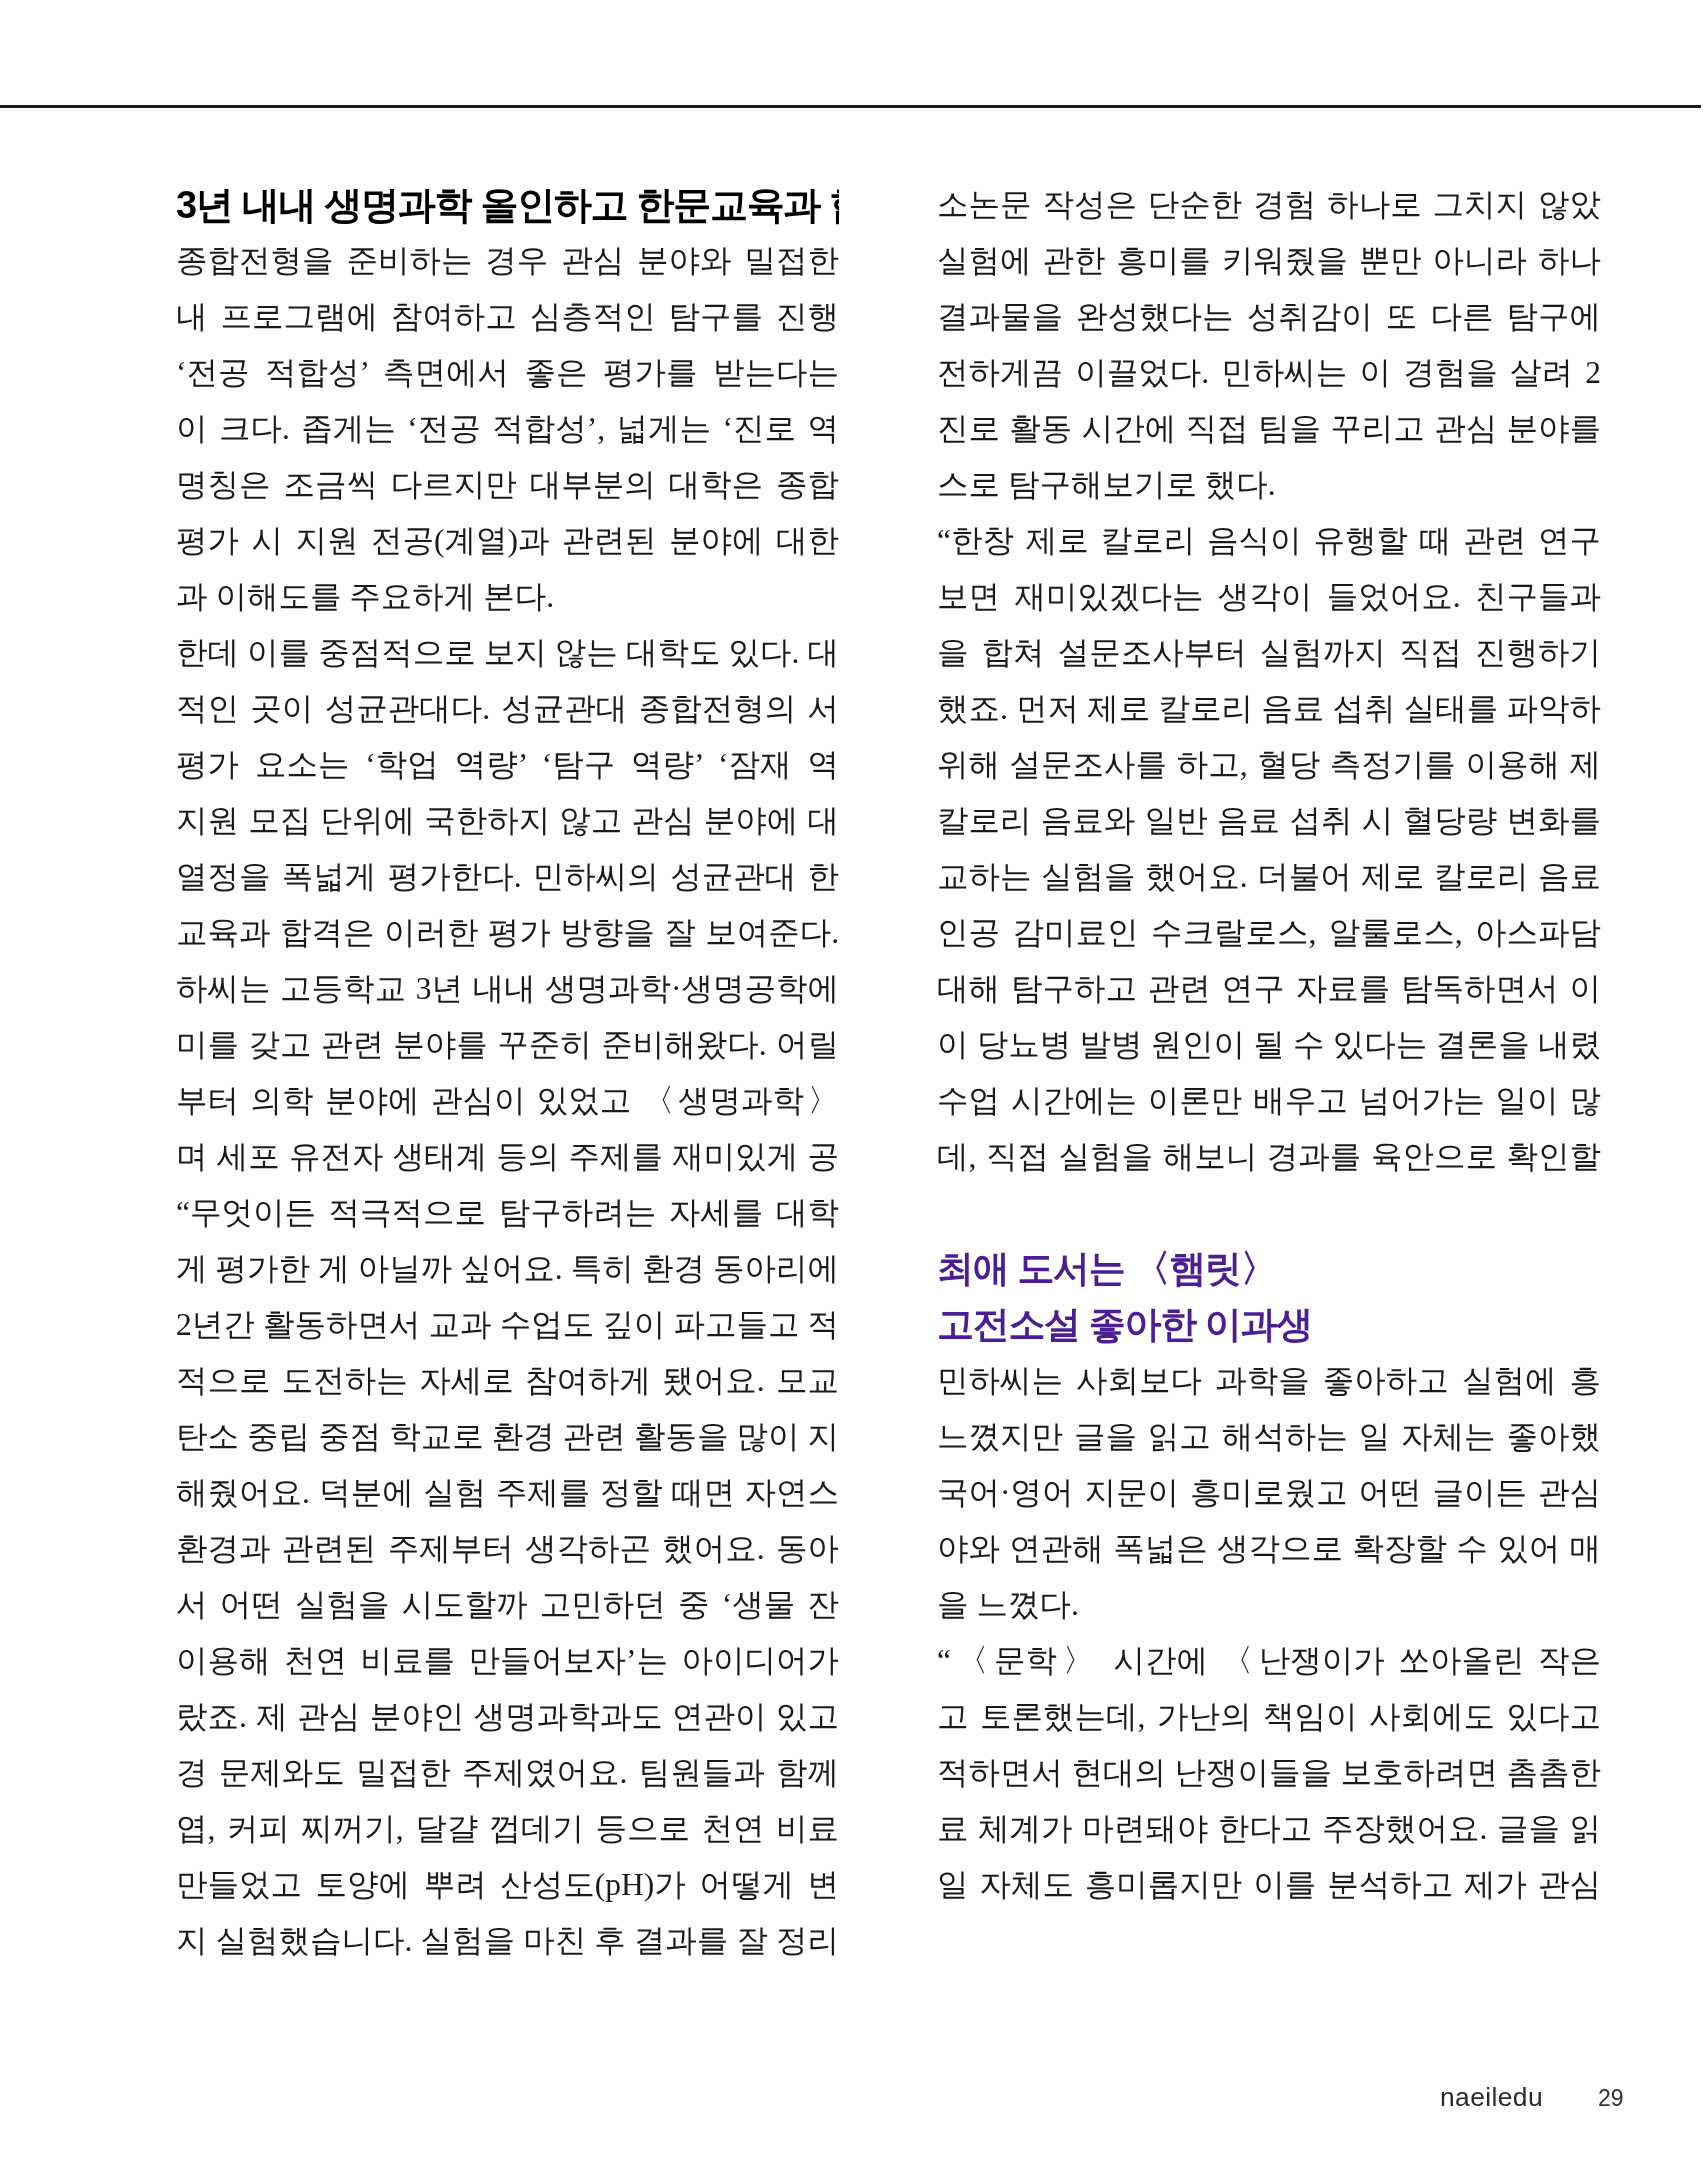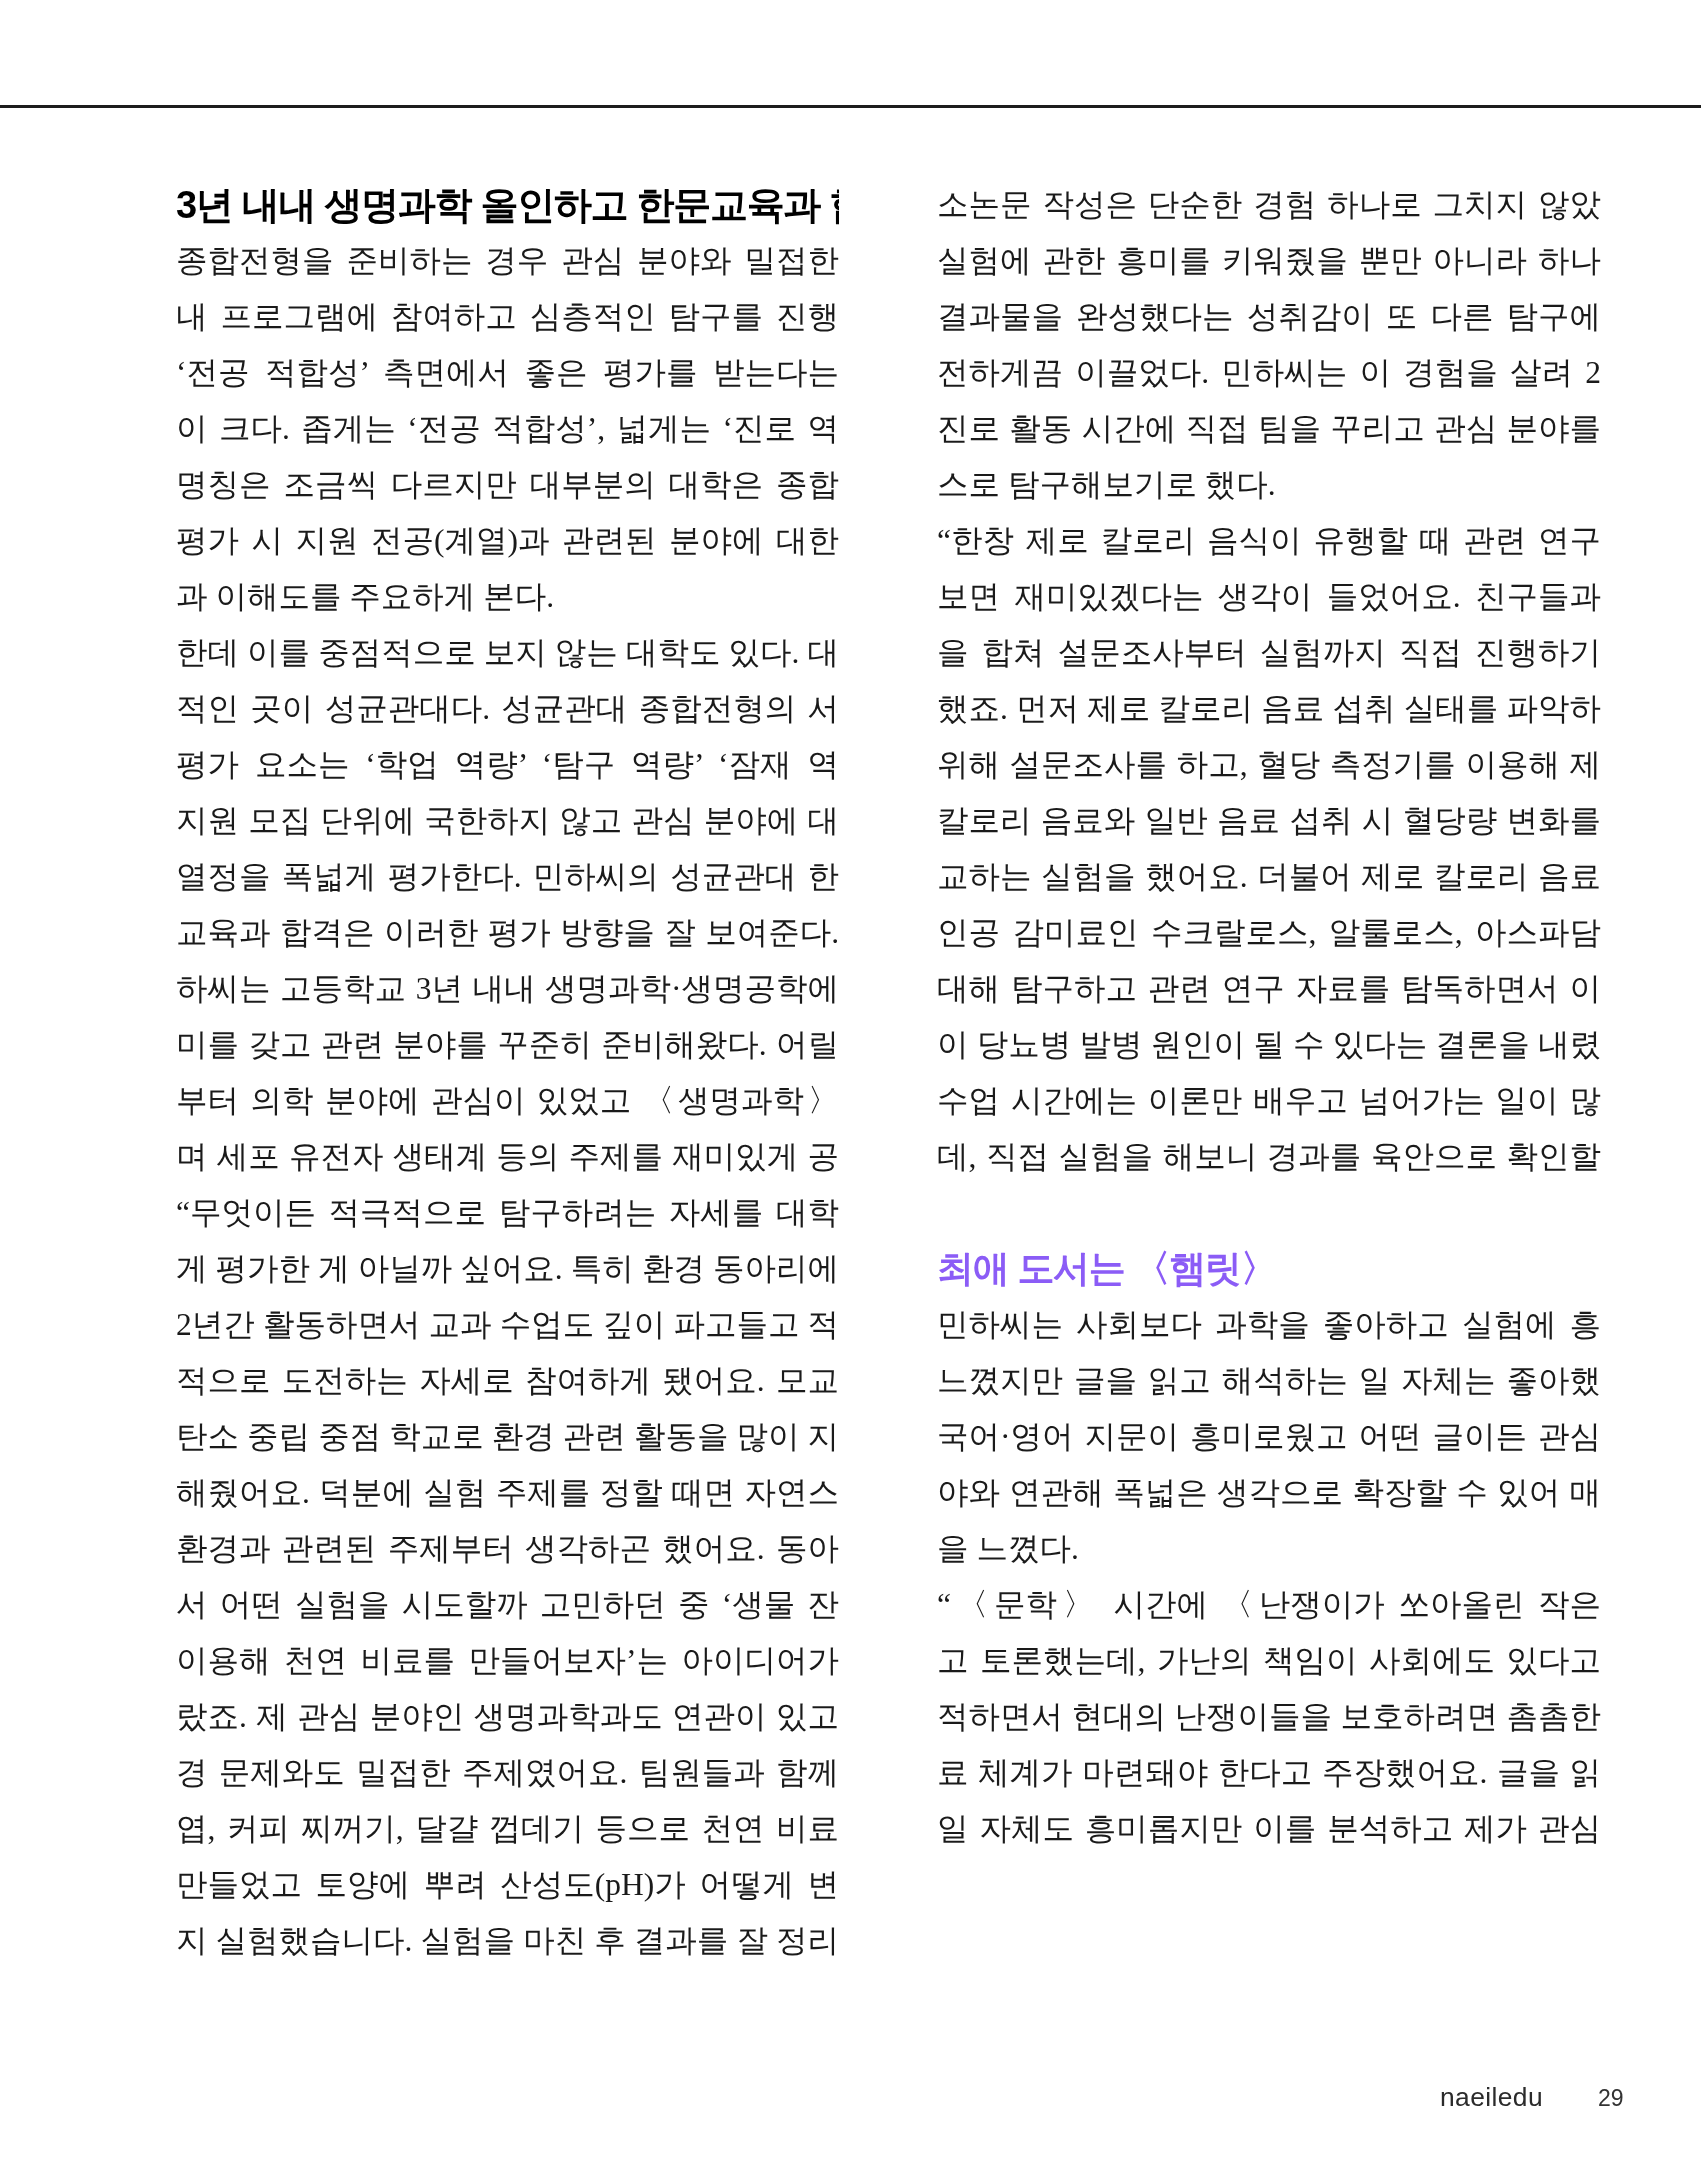--- a/index.html
+++ b/index.html
@@ -36,21 +36,21 @@
     color: #000000;
     white-space: nowrap;
     overflow: hidden;
   }
   .subhead {
     height: 56px; line-height: 56px;
     font-family: "Liberation Sans", sans-serif;
     font-weight: 700;
     font-size: 37px;
     letter-spacing: -1.3px;
-    color: #8b5cf6;
+    color: #4c1d95;
     white-space: nowrap;
     overflow: hidden;
   }
   .line {
     height: 56px; line-height: 56px;
     font-size: 31.5px;
     color: #1a1a1a;
     text-align: justify;
     text-align-last: justify;
     overflow: hidden;
@@ -132,20 +132,21 @@
       <div class="line">위해 설문조사를 하고, 혈당 측정기를 이용해 제로</div>
       <div class="line">칼로리 음료와 일반 음료 섭취 시 혈당량 변화를 비</div>
       <div class="line">교하는 실험을 했어요. 더불어 제로 칼로리 음료 속</div>
       <div class="line">인공 감미료인 수크랄로스, 알룰로스, 아스파담에</div>
       <div class="line">대해 탐구하고 관련 연구 자료를 탐독하면서 이들</div>
       <div class="line">이 당뇨병 발병 원인이 될 수 있다는 결론을 내렸죠.</div>
       <div class="line">수업 시간에는 이론만 배우고 넘어가는 일이 많은</div>
       <div class="line">데, 직접 실험을 해보니 경과를 육안으로 확인할 수</div>
       <div class="spacer"></div>
       <div class="subhead">최애 도서는 〈햄릿〉</div>
+      <div class="subhead">고전소설 좋아한 이과생</div>
       <div class="line">민하씨는 사회보다 과학을 좋아하고 실험에 흥미를</div>
       <div class="line">느꼈지만 글을 읽고 해석하는 일 자체는 좋아했다.</div>
       <div class="line">국어·영어 지문이 흥미로웠고 어떤 글이든 관심 분</div>
       <div class="line">야와 연관해 폭넓은 생각으로 확장할 수 있어 매력</div>
       <div class="line para-end">을 느꼈다.</div>
       <div class="line">“〈문학〉 시간에 〈난쟁이가 쏘아올린 작은 공〉을 읽</div>
       <div class="line">고 토론했는데, 가난의 책임이 사회에도 있다고 지</div>
       <div class="line">적하면서 현대의 난쟁이들을 보호하려면 촘촘한 의</div>
       <div class="line">료 체계가 마련돼야 한다고 주장했어요. 글을 읽는</div>
       <div class="line">일 자체도 흥미롭지만 이를 분석하고 제가 관심이</div>

